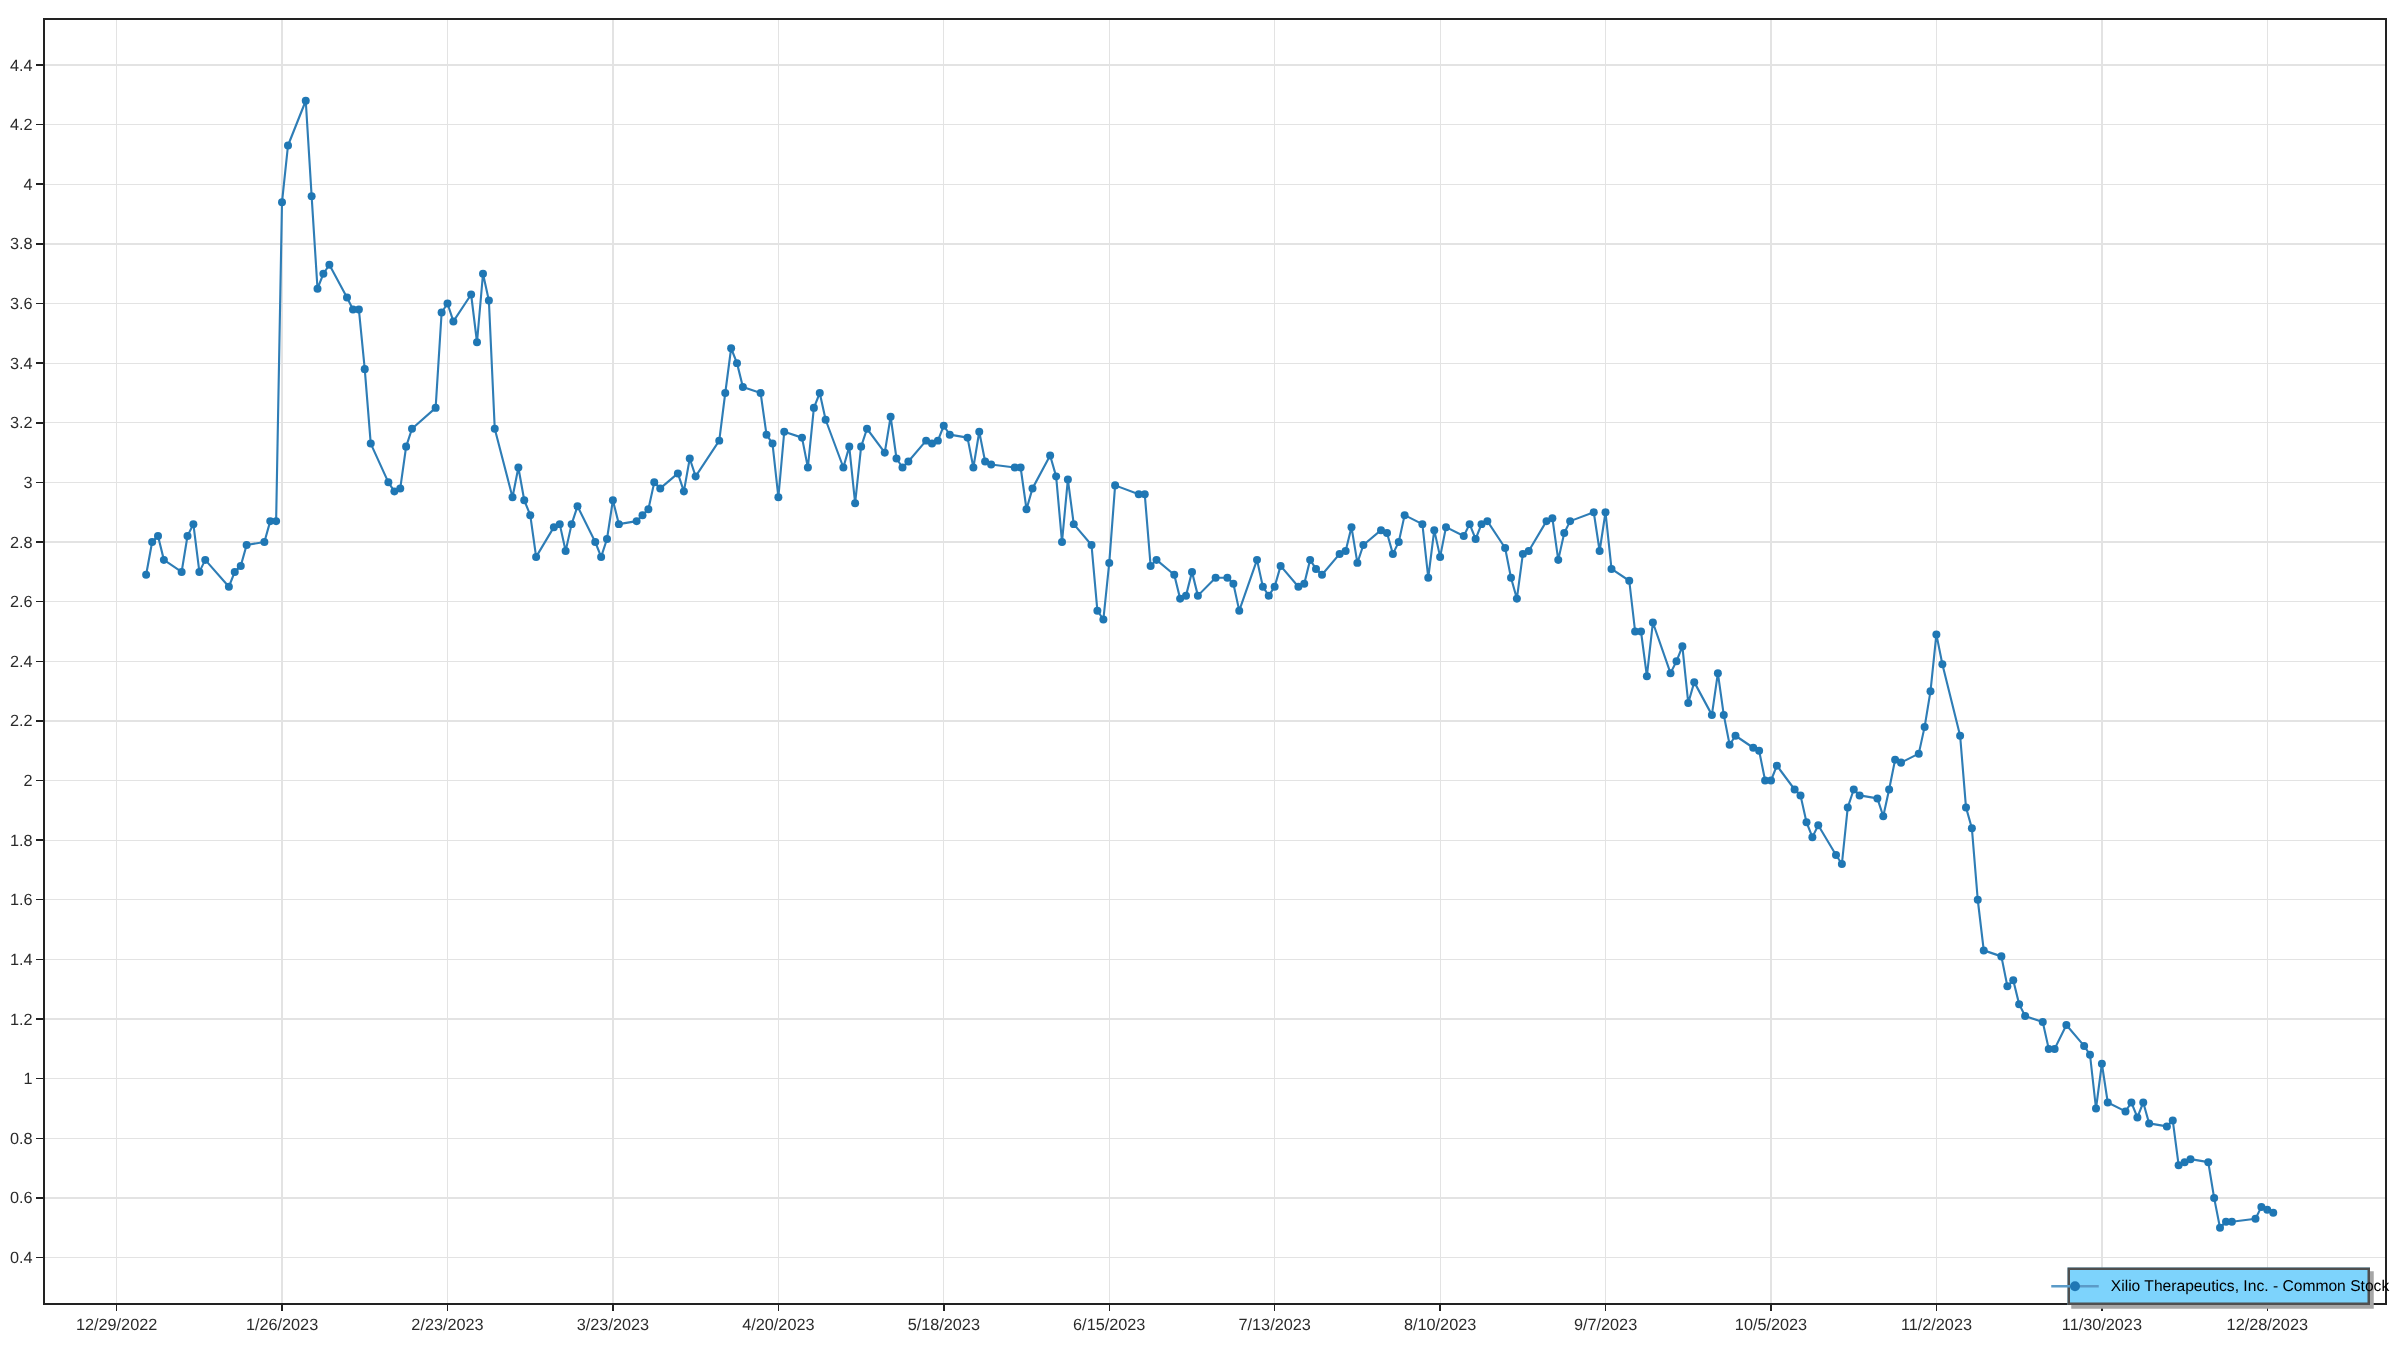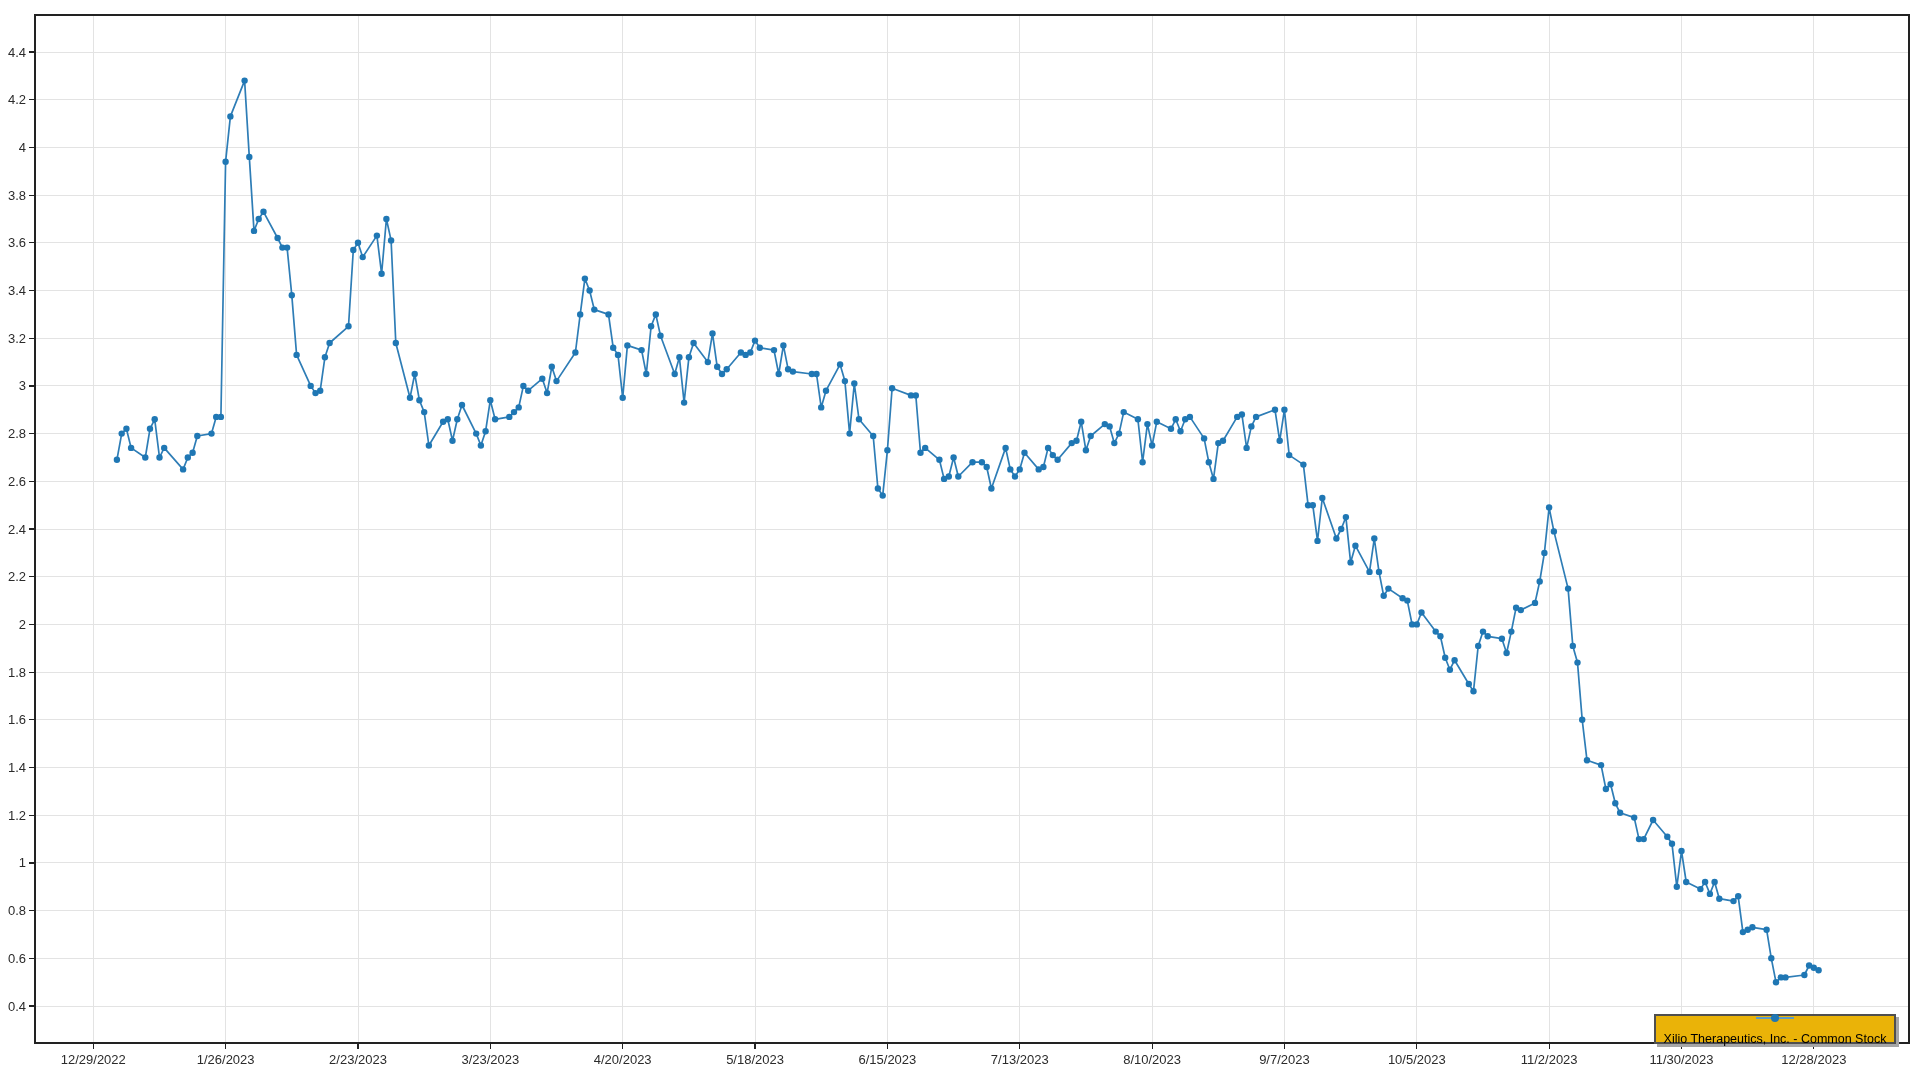--- a/index.html
+++ b/index.html
@@ -2,25 +2,24 @@
 <html><head>
 <meta charset="utf-8">
 <title>Xilio Therapeutics, Inc. - Common Stock</title>
 <style>
   html,body{margin:0;padding:0;background:#ffffff;width:1920px;height:1080px;overflow:hidden;
     font-family:"Liberation Sans", sans-serif;}
   .stage{position:relative;width:1920px;height:1080px;background:#fff;}
   #chart{position:absolute;left:0;top:0;}
   .legend{
     position:absolute; left:1654px; top:1014px; width:242px; height:30px;
-    background:#eab308; border:2px solid #4f4f4f; box-sizing:border-box;
+    background:#7dd3fc; border:2px solid #4f4f4f; box-sizing:border-box;
     box-shadow:3px 3px 0 #a6a6a6;
     display:flex; align-items:center; justify-content:center; gap:8px;
     z-index:5;
-    flex-direction:column;
   }
   .legend .ltext{font-size:12.5px;color:#000;white-space:nowrap;}
   .lmark{flex:0 0 auto;}
   text{font-family:"Liberation Sans", sans-serif;}
 </style>
 </head>
 <body>
 
 <div class="stage">
   <svg id="chart" width="1920" height="1080">

